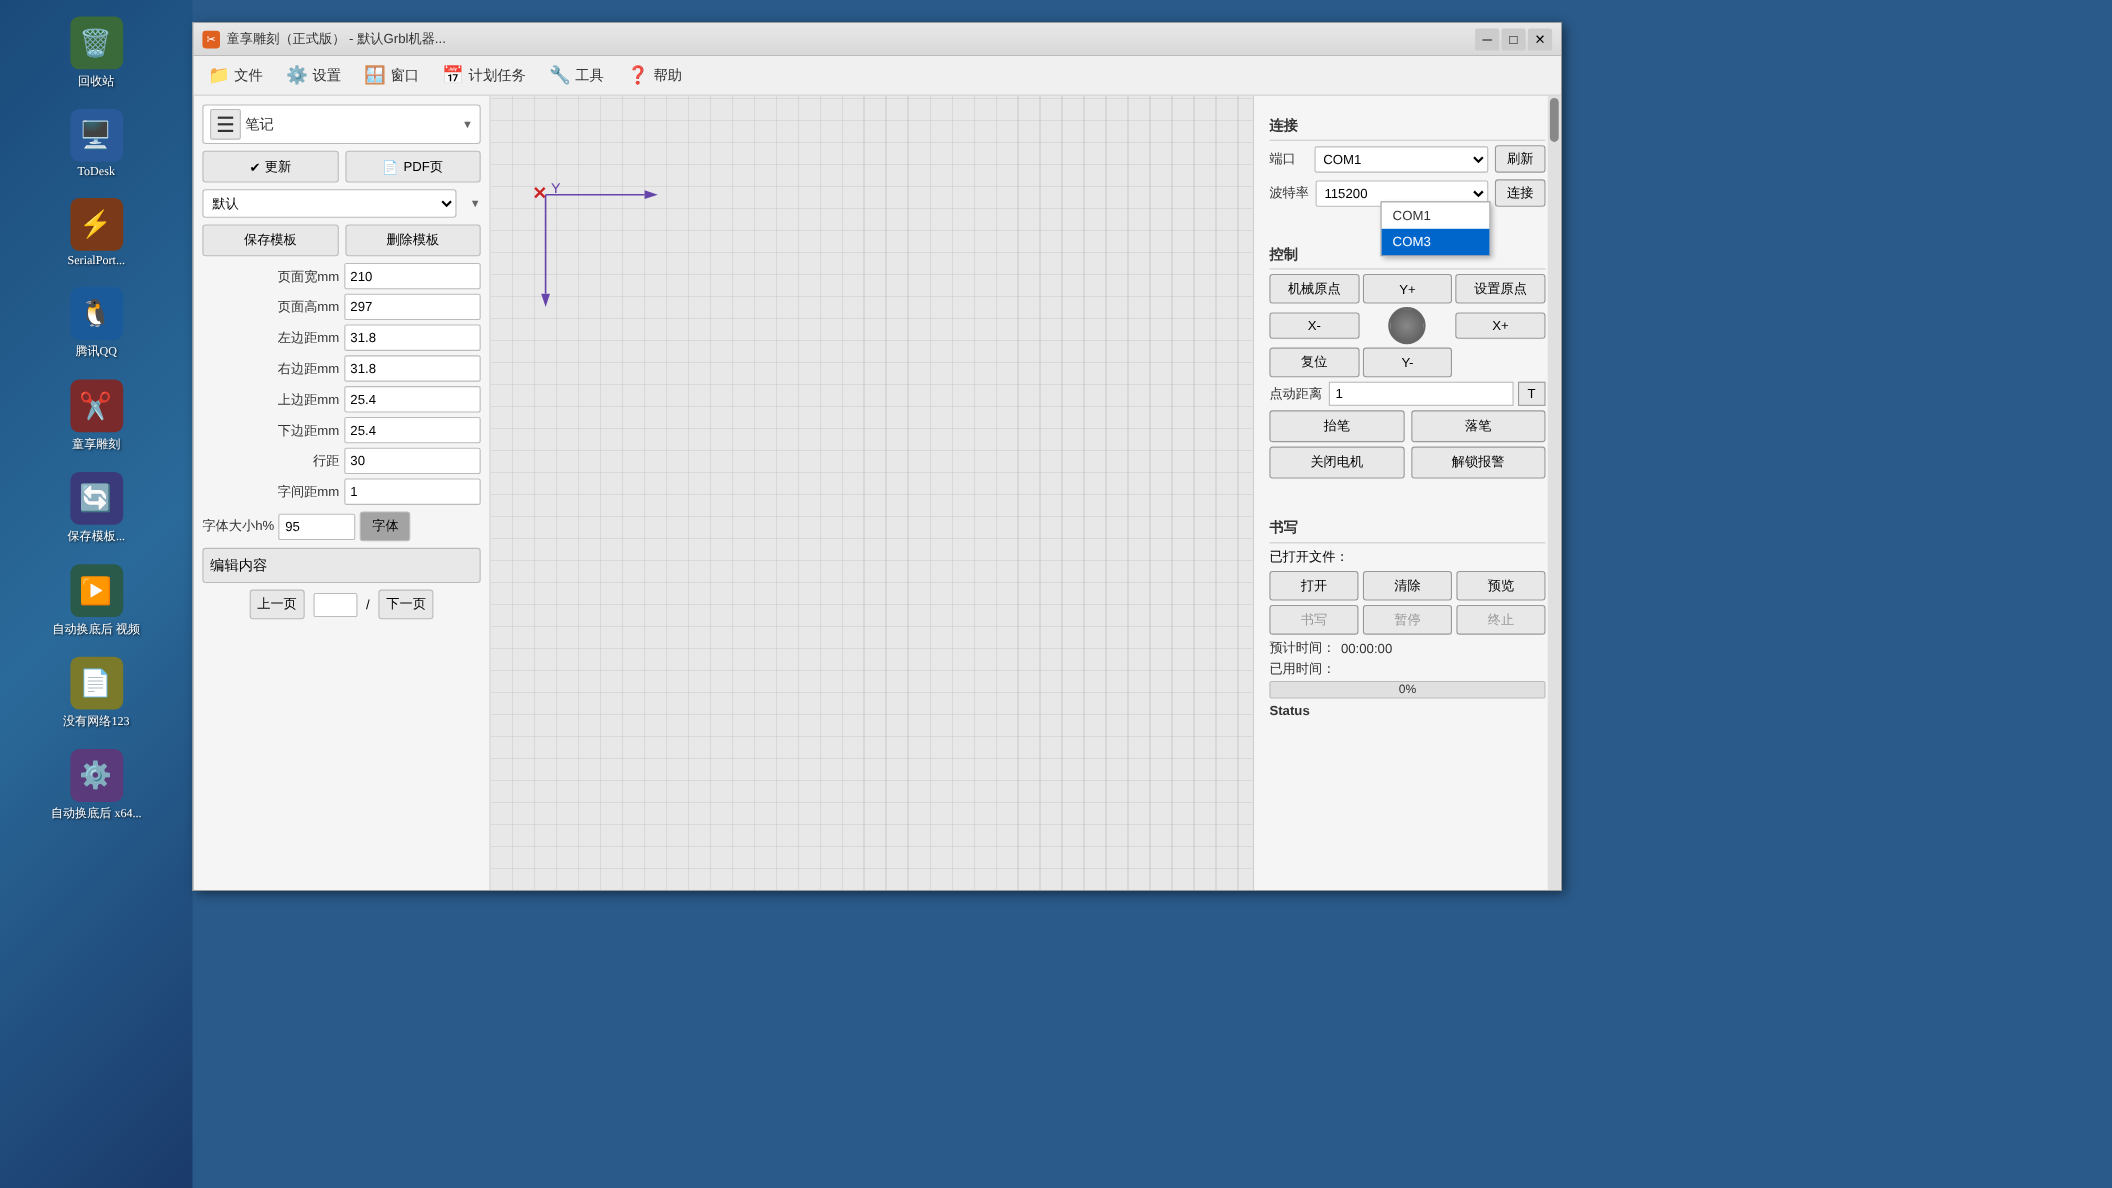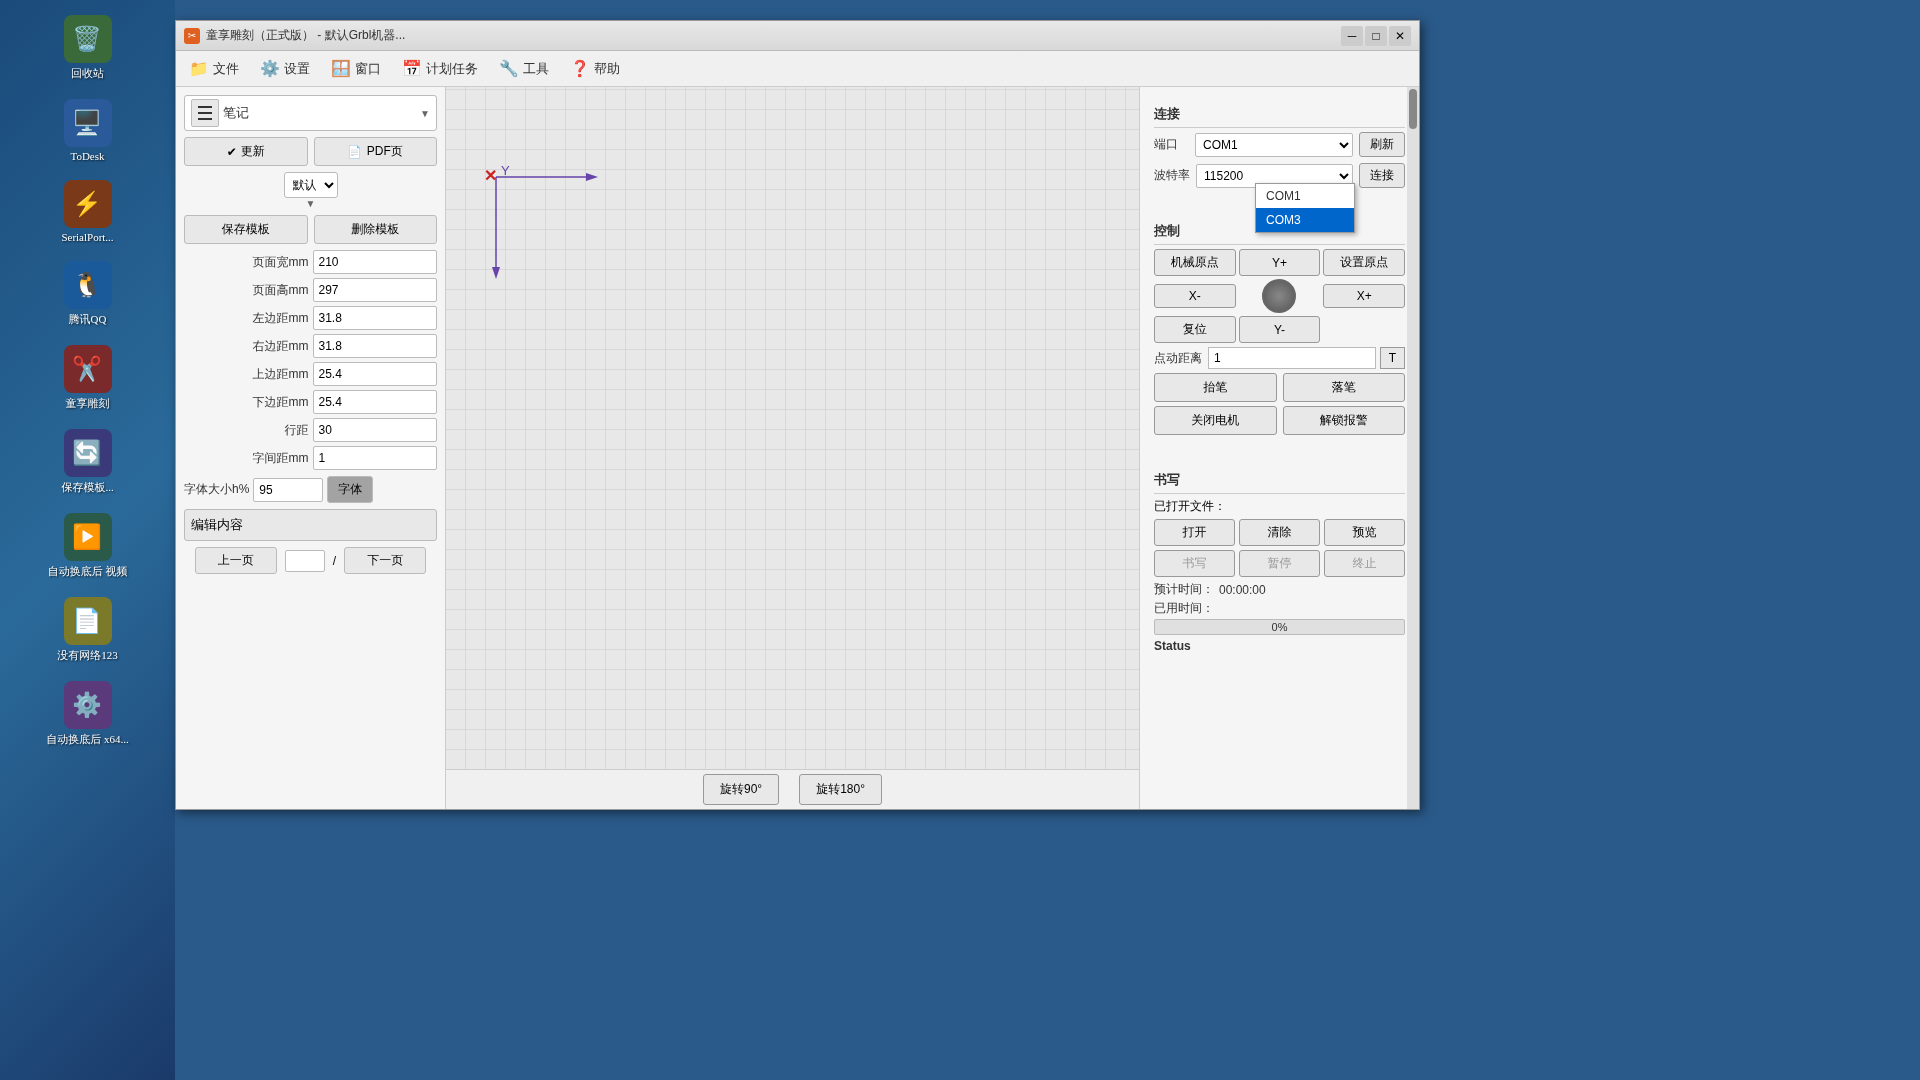--- a/index.html
+++ b/index.html
@@ -213,22 +213,21 @@
       font-size: 12px;
       display: flex;
       align-items: center;
       justify-content: center;
       gap: 4px;
     }
 
     .template-select {
       display: flex;
       align-items: center;
-      gap: 0;
-      flex-direction: column;
+      gap: 12px;
     }
     .select-dropdown {
       flex: 1;
       padding: 4px;
       border: 1px solid #bbb;
       background: white;
       border-radius: 3px;
       font-size: 12px;
       height: 26px;
     }
@@ -284,21 +283,21 @@
       text-align: left;
     }
 
     .pagination {
       display: flex;
       align-items: center;
       justify-content: center;
       gap: 8px;
     }
     .page-btn {
-      padding: 4px 22px;
+      padding: 4px 6px;
       border: 1px solid #bbb;
       background: #e8e8e8;
       cursor: pointer;
       border-radius: 3px;
       font-size: 12px;
     }
     .page-input {
       width: 40px;
       padding: 2px 5px;
       border: 1px solid #bbb;
@@ -744,24 +743,20 @@
         <polygon points="140,86 140,94 152,90" fill="#6644aa"></polygon>
 
         <line x1="50" y1="90" x2="50" y2="180" stroke="#6644aa" stroke-width="1.5"></line>
         <polygon points="46,180 54,180 50,192" fill="#6644aa"></polygon>
 
         <text x="55" y="88" font-size="13" fill="#6644aa">Y</text>
 
         <text x="38" y="94" font-size="16" fill="#cc2222" font-weight="bold">✕</text>
       </svg>
 
-      <div class="bottom-toolbar" style="position:absolute;bottom:0;left:0;right:0;">
-        <button class="rotate-btn">旋转90°</button>
-        <button class="rotate-btn">旋转180°</button>
-      </div>
     </div>
 
     <div class="right-panel">
       <div class="right-content">
 
         <div class="section-wrapper">
           <div class="section-header">连接</div>
 
           <div class="connection-row" style="position:relative;">
             <span class="conn-label">端口</span>

